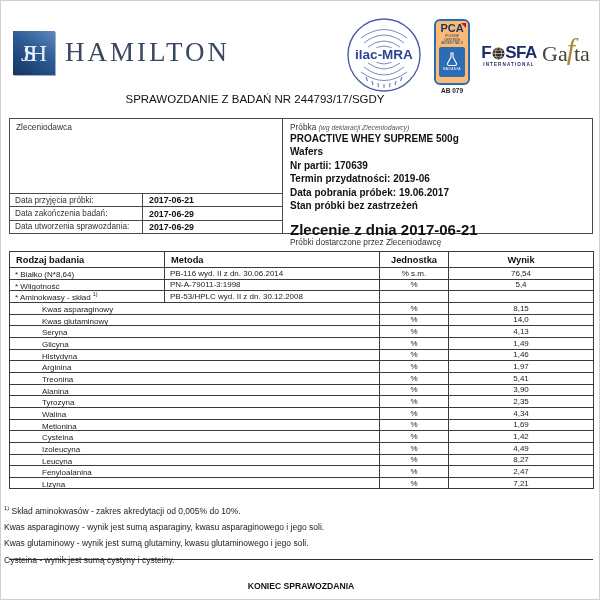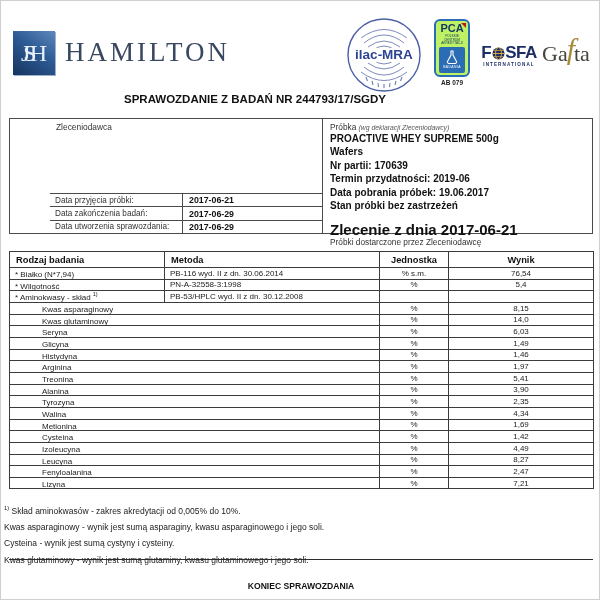--- a/index.html
+++ b/index.html
@@ -27,22 +27,22 @@
   .brand-name{
     position:absolute; left:64px; top:36px;
     font-family:"Liberation Serif", serif; font-size:27px; color:#3a4760;
     letter-spacing:3px;
   }
 
   .ilac{ position:absolute; left:345px; top:16px; }
 
   .pca{ position:absolute; left:433px; top:18px; width:36px; text-align:center; }
   .pca-frame{
-    width:36px; height:58px; border:2px solid #2a6db5; border-radius:6px;
-    background:#bef264; padding:2px 1px; display:flex; flex-direction:column; align-items:center;
+    width:36px; height:66px; border:2px solid #2a6db5; border-radius:6px;
+    background:#fdba74; padding:2px 1px; display:flex; flex-direction:column; align-items:center;
   }
   .pca-name{ font-size:11px; font-weight:bold; color:#163a66; line-height:11px; position:relative; }
   .pca-name i{
     position:absolute; right:-2px; top:0; width:0; height:0; border-style:solid;
     border-width:0 5px 5px 0; border-color:transparent #c01818 transparent transparent;
   }
   .pca-sub{ font-size:3.2px; color:#163a66; line-height:3.6px; margin:1px 0; }
   .pca-square{
     width:26px; height:30px; background:#2a6db5; border-radius:2px;
     display:flex; flex-direction:column; align-items:center; justify-content:center; gap:1px;
@@ -56,29 +56,29 @@
   .fosfa-sub{ font-size:4.6px; color:#1d2e66; letter-spacing:1.1px; font-weight:bold; margin-top:1px; }
 
   .gafta{ position:absolute; left:541px; top:40px; font-family:"Liberation Serif", serif;
     color:#45453b; font-size:22px; display:flex; align-items:baseline; }
   .gafta-accent{ font-style:italic; color:#a8893a; font-size:30px; line-height:20px;
     margin:0 -1px; position:relative; top:-2px; }
 
   
   .report-title{
     position:absolute; left:0; top:92px; width:508px; text-align:center;
-    font-size:11.5px; font-weight:bold; color:#111;
+    font-size:11.5px; font-weight:normal; color:#111;
   }
 
   
   .info-box{
     position:absolute; left:8px; top:117px; width:584px; height:116px;
     border:1px solid #4a4a4a; display:flex;
   }
-  .client-cell{ position:relative; width:272px; height:100%;margin-left:40px; }
+  .client-cell{ position:relative; width:272px; height:100%; }
   .client-label{ position:absolute; left:6px; top:3px; font-size:8.4px; color:#333; }
   .dates-table{ position:absolute; left:0; bottom:0; width:100%; }
   .date-row{
     display:grid; grid-template-columns:132px 1fr; height:13.3px;
     border-top:1px solid #4a4a4a; align-items:stretch;
   }
   .date-label{ font-size:8.2px; color:#333; padding-left:5px; display:flex; align-items:center;text-align:right; }
   .date-value{ font-size:8.8px; font-weight:bold; color:#111; padding-left:6px;
     border-left:1px solid #4a4a4a; display:flex; align-items:center; }
 
@@ -234,29 +234,29 @@
     <tr>
       <th>Rodzaj badania</th>
       <th>Metoda</th>
       <th class="center">Jednostka</th>
       <th class="center">Wynik</th>
     </tr>
   </thead>
   <tbody>
 
       <tr>
-        <td class="c-test"><span>* Białko (N*7,94)</span><sup></sup></td>
+        <td class="c-test"><span>* Białko (N*8,64)</span><sup></sup></td>
         <td class="c-method">PB-116 wyd. II z dn. 30.06.2014</td>
         <td class="c-unit">% s.m.</td>
         <td class="c-result">76,54</td>
       </tr>
 
       <tr>
         <td class="c-test"><span>* Wilgotność</span><sup></sup></td>
-        <td class="c-method">PN-A-32558-3:1998</td>
+        <td class="c-method">PN-A-79011-3:1998</td>
         <td class="c-unit">%</td>
         <td class="c-result">5,4</td>
       </tr>
 
       <tr>
         <td class="c-test"><span>* Aminokwasy - skład </span><sup>1)</sup></td>
         <td class="c-method">PB-53/HPLC wyd. II z dn. 30.12.2008</td>
         <td class="c-unit"></td>
         <td class="c-result"></td>
       </tr>
@@ -272,21 +272,21 @@
         <td class="c-test"><span>Kwas glutaminowy</span><sup></sup></td>
         <td class="c-method"></td>
         <td class="c-unit">%</td>
         <td class="c-result">14,0</td>
       </tr>
 
       <tr class="indent">
         <td class="c-test"><span>Seryna</span><sup></sup></td>
         <td class="c-method"></td>
         <td class="c-unit">%</td>
-        <td class="c-result">6,03</td>
+        <td class="c-result">4,13</td>
       </tr>
 
       <tr class="indent">
         <td class="c-test"><span>Glicyna</span><sup></sup></td>
         <td class="c-method"></td>
         <td class="c-unit">%</td>
         <td class="c-result">1,49</td>
       </tr>
 
       <tr class="indent">
@@ -375,19 +375,19 @@
       </tr>
     </tbody>
 </table>
 
 <div class="footnotes">
 
     <div class="footnote"><sup>1)</sup><span> Skład aminokwasów - zakres akredytacji od 0,005% do 10%.</span></div>
 
     <div class="footnote"><sup></sup><span>Kwas asparaginowy - wynik jest sumą asparaginy, kwasu asparaginowego i jego soli.</span></div>
 
+    <div class="footnote"><sup></sup><span>Kwas glutaminowy - wynik jest sumą glutaminy, kwasu glutaminowego i jego soli.</span></div>
+
     <div class="footnote"><sup></sup><span>Cysteina - wynik jest sumą cystyny i cysteiny.</span></div>
-
-    <div class="footnote"><sup></sup><span>Kwas glutaminowy - wynik jest sumą glutaminy, kwasu glutaminowego i jego soli.</span></div>
   </div>
 
 <div class="end-divider"></div>
 <div class="end-label">KONIEC SPRAWOZDANIA</div>
 
 </body></html>

